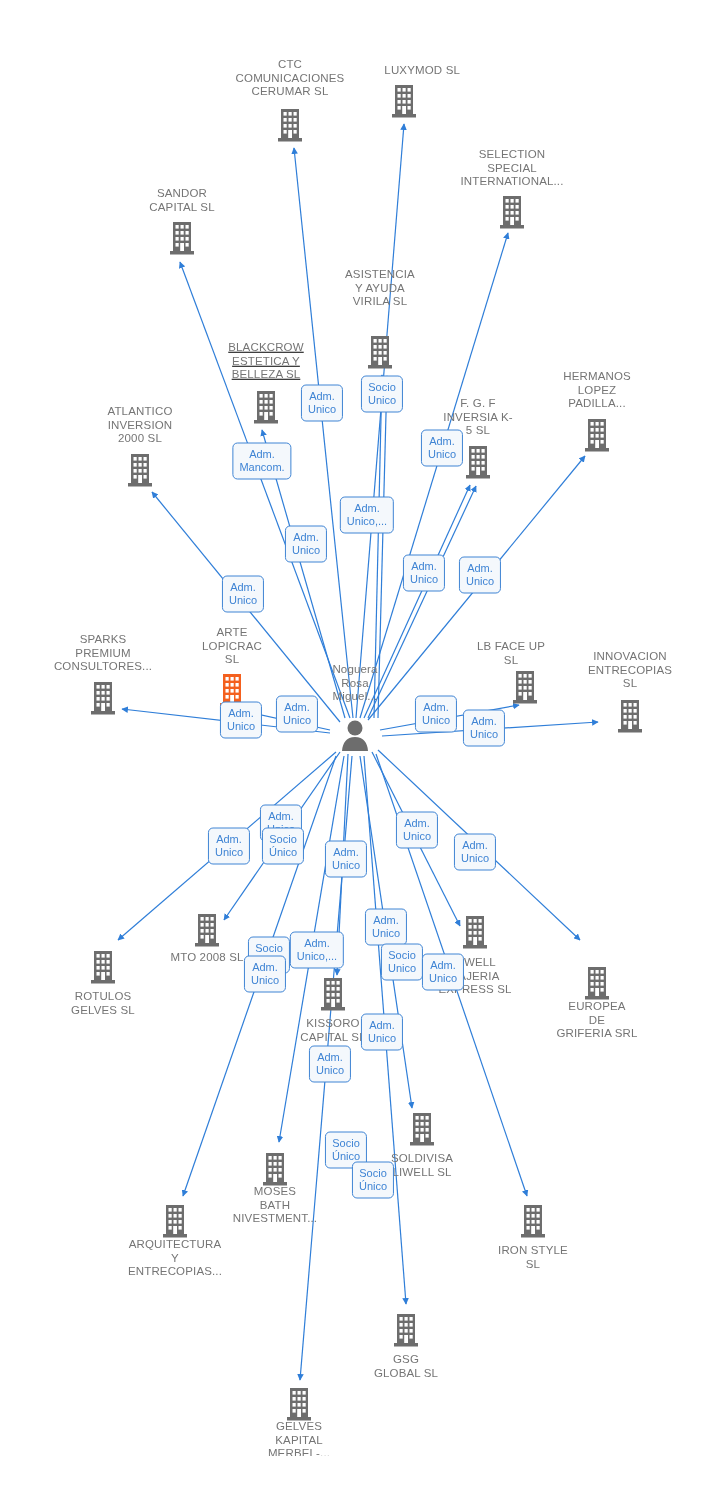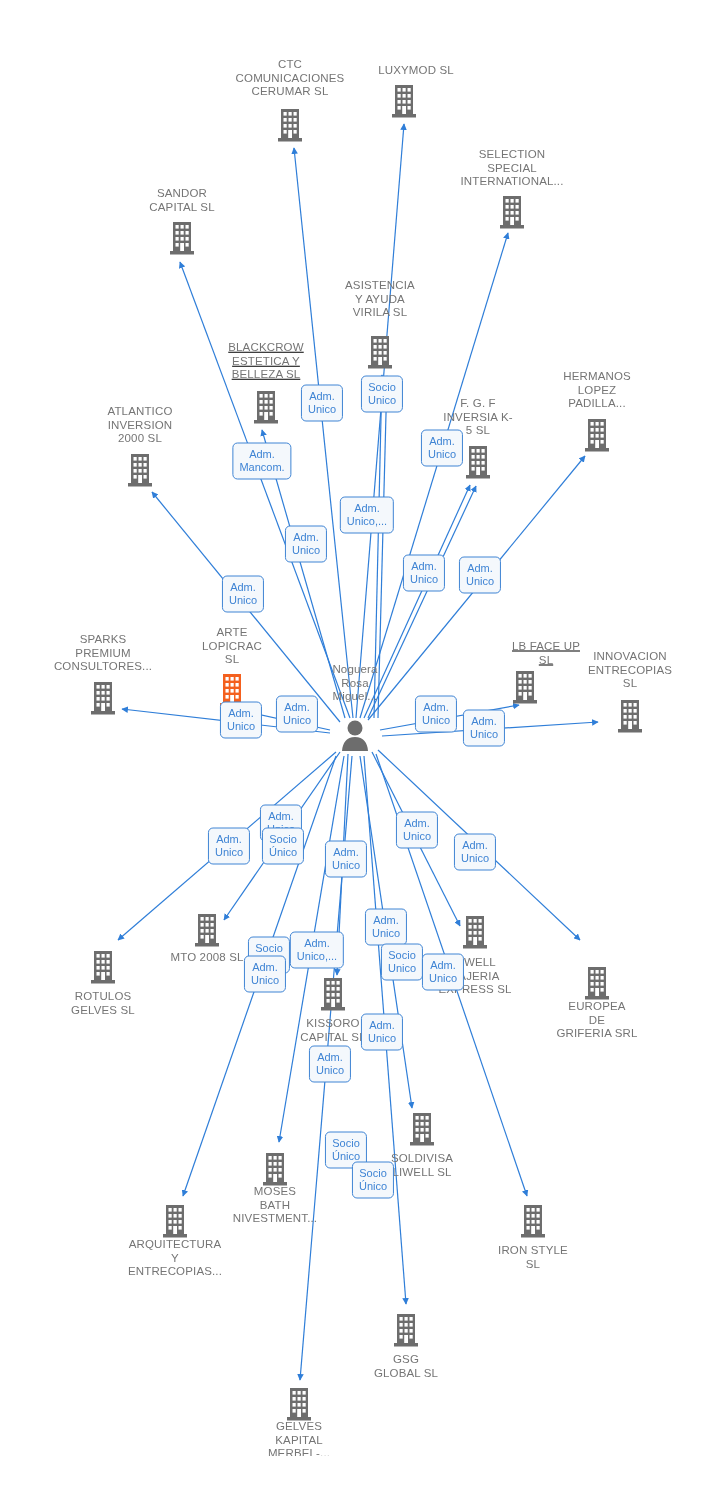--- a/index.html
+++ b/index.html
@@ -163,21 +163,21 @@
             <rect x="18.5" y="11" width="3.2" height="3.6" fill="#ffffff"></rect>
             <rect x="8.5" y="17" width="3.2" height="3.6" fill="#ffffff"></rect>
             <rect x="13.5" y="17" width="3.2" height="3.6" fill="#ffffff"></rect>
             <rect x="18.5" y="17" width="3.2" height="3.6" fill="#ffffff"></rect>
             <rect x="8.5" y="23" width="3.2" height="3.6" fill="#ffffff"></rect>
             <rect x="18.5" y="23" width="3.2" height="3.6" fill="#ffffff"></rect>
             <rect x="13.2" y="23" width="3.8" height="8" fill="#ffffff"></rect>
           </svg>
         </div>
       </div>
-      <div class="node" style="left: 416px; top: 71px;">
+      <div class="node" style="left: 400px; top: 71px; align-items: flex-end;">
         <div class="node-label">LUXYMOD  SL</div>
       </div>
       <div class="node" style="left: 512px; top: 212px;">
         <div class="node-icon">
           <svg width="30" height="36" viewBox="0 0 30 36">
             <rect x="6" y="2" width="18" height="29" fill="#6d6d6d"></rect>
             <rect x="3" y="31" width="24" height="3.5" fill="#6d6d6d"></rect>
             <rect x="8.5" y="5" width="3.2" height="3.6" fill="#ffffff"></rect>
             <rect x="13.5" y="5" width="3.2" height="3.6" fill="#ffffff"></rect>
             <rect x="18.5" y="5" width="3.2" height="3.6" fill="#ffffff"></rect>
@@ -235,21 +235,21 @@
             <rect x="18.5" y="11" width="3.2" height="3.6" fill="#ffffff"></rect>
             <rect x="8.5" y="17" width="3.2" height="3.6" fill="#ffffff"></rect>
             <rect x="13.5" y="17" width="3.2" height="3.6" fill="#ffffff"></rect>
             <rect x="18.5" y="17" width="3.2" height="3.6" fill="#ffffff"></rect>
             <rect x="8.5" y="23" width="3.2" height="3.6" fill="#ffffff"></rect>
             <rect x="18.5" y="23" width="3.2" height="3.6" fill="#ffffff"></rect>
             <rect x="13.2" y="23" width="3.8" height="8" fill="#ffffff"></rect>
           </svg>
         </div>
       </div>
-      <div class="node" style="left: 380px; top: 299px;">
+      <div class="node" style="left: 380px; top: 288px;">
         <div class="node-label">ASISTENCIA
 Y AYUDA
 VIRILA  SL</div>
       </div>
       <div class="node" style="left: 266px; top: 407px;">
         <div class="node-icon">
           <svg width="30" height="36" viewBox="0 0 30 36">
             <rect x="6" y="2" width="18" height="29" fill="#6d6d6d"></rect>
             <rect x="3" y="31" width="24" height="3.5" fill="#6d6d6d"></rect>
             <rect x="8.5" y="5" width="3.2" height="3.6" fill="#ffffff"></rect>
@@ -410,21 +410,21 @@
             <rect x="18.5" y="11" width="3.2" height="3.6" fill="#ffffff"></rect>
             <rect x="8.5" y="17" width="3.2" height="3.6" fill="#ffffff"></rect>
             <rect x="13.5" y="17" width="3.2" height="3.6" fill="#ffffff"></rect>
             <rect x="18.5" y="17" width="3.2" height="3.6" fill="#ffffff"></rect>
             <rect x="8.5" y="23" width="3.2" height="3.6" fill="#ffffff"></rect>
             <rect x="18.5" y="23" width="3.2" height="3.6" fill="#ffffff"></rect>
             <rect x="13.2" y="23" width="3.8" height="8" fill="#ffffff"></rect>
           </svg>
         </div>
       </div>
-      <div class="node" style="left: 546px; top: 653px; text-decoration: underline;">
+      <div class="node" style="left: 511px; top: 653px;">
         <div class="node-label">LB FACE UP
 SL</div>
       </div>
       <div class="node" style="left: 630px; top: 716px;">
         <div class="node-icon">
           <svg width="30" height="36" viewBox="0 0 30 36">
             <rect x="6" y="2" width="18" height="29" fill="#6d6d6d"></rect>
             <rect x="3" y="31" width="24" height="3.5" fill="#6d6d6d"></rect>
             <rect x="8.5" y="5" width="3.2" height="3.6" fill="#ffffff"></rect>
             <rect x="13.5" y="5" width="3.2" height="3.6" fill="#ffffff"></rect>

